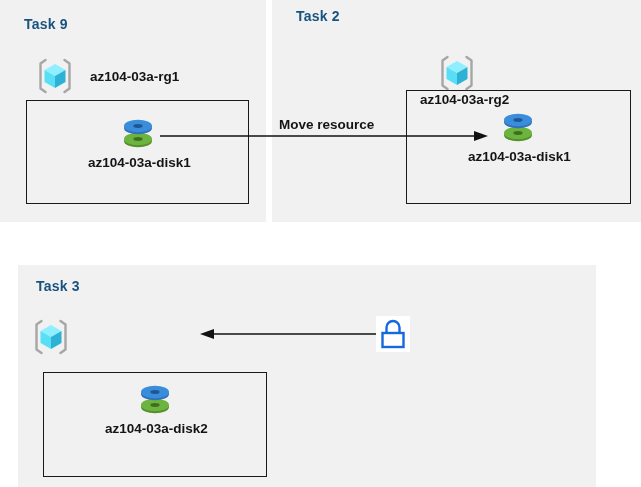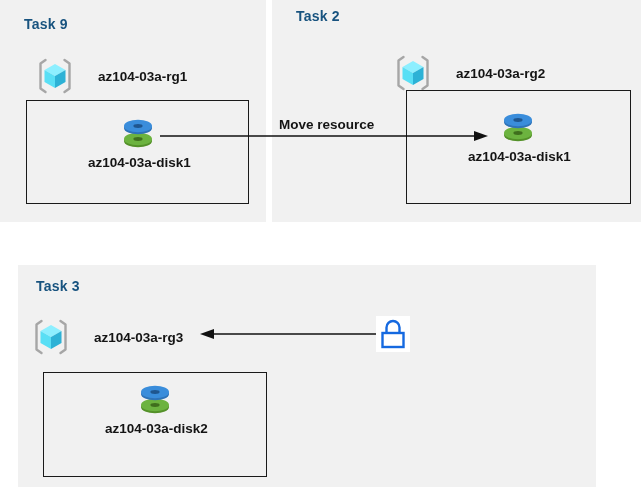--- a/index.html
+++ b/index.html
@@ -40,28 +40,28 @@
     background: transparent;
     box-sizing: border-box;
   }
   #box-rg1 { left: 26px;  top: 100px; width: 223px; height: 104px; }
   #box-rg2 { left: 406px; top: 90px;  width: 225px; height: 114px; }
   #box-rg3 { left: 43px;  top: 372px; width: 224px; height: 105px; }
 
   
   .rg-item { position: absolute; display: flex; align-items: center; white-space: nowrap; }
   #rg1-item { left: 36px;  top: 57px; }
-  #rg2-item { left: 394px; top: 54px; }
+  #rg2-item { left: 404px; top: 54px; flex-direction: column; }
   #rg3-item { left: 32px;  top: 318px; }
   .rg-icon { width: 38px; height: 38px; flex: 0 0 38px; display: block; }
   .rg-label {
     font-size: 13.5px;
     font-weight: bold;
     color: #141414;
-    margin-left: 24px;
+    margin-left: 16px;
   }
 
   
   .disk-group { position: absolute; text-align: left; }
   #disk1-a { left: 88px;  top: 112px; width: 100px; }
   #disk1-b { left: 468px; top: 106px; width: 100px; }
   #disk2   { left: 105px; top: 378px; width: 100px; }
   .disk-icon { width: 44px; height: 40px; display: block; margin: 0 auto; }
   .disk-label {
     font-size: 13.5px;
@@ -170,21 +170,20 @@
 <div class="task-title" id="task3-title">Task 3</div>
 
 <div class="rg-item" id="rg3-item">
   <svg class="rg-icon" viewBox="0 0 38 38">
     <path d="M9.5 3 L4.5 6.5 L4.5 31.5 L9.5 35" fill="none" stroke="#a6a6a6" stroke-width="2.4" stroke-linecap="round" stroke-linejoin="round"></path>
     <path d="M28.5 3 L33.5 6.5 L33.5 31.5 L28.5 35" fill="none" stroke="#a6a6a6" stroke-width="2.4" stroke-linecap="round" stroke-linejoin="round"></path>
     <polygon points="19,7 29.5,13 19,19 8.5,13" fill="#8defff"></polygon>
     <polygon points="8.5,13 19,19 19,31 8.5,25" fill="#59dff5"></polygon>
     <polygon points="29.5,13 29.5,25 19,31 19,19" fill="#2db2d6"></polygon>
   </svg>
-  <span class="rg-label">az104-03a-rg3</span>
 </div>
 
 <div class="inner-box" id="box-rg3"></div>
 
 <div class="disk-group" id="disk2">
   <svg class="disk-icon" viewBox="0 0 44 40">
     <ellipse cx="22" cy="29" rx="14" ry="6.2" fill="#549129"></ellipse>
     <ellipse cx="22" cy="27" rx="14" ry="6.2" fill="#6cb33f"></ellipse>
     <ellipse cx="22" cy="27" rx="4.6" ry="1.9" fill="#3f6f1d"></ellipse>
     <ellipse cx="22" cy="16" rx="14" ry="6.2" fill="#2f73b8"></ellipse>

